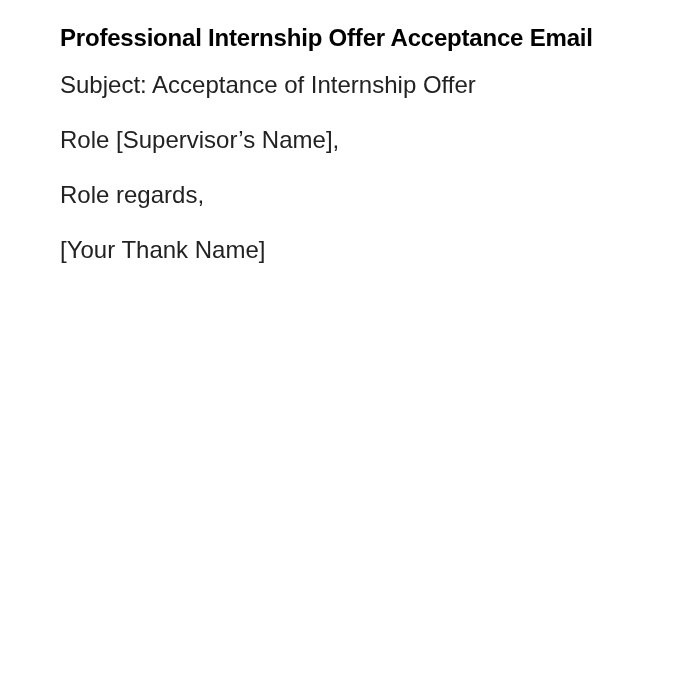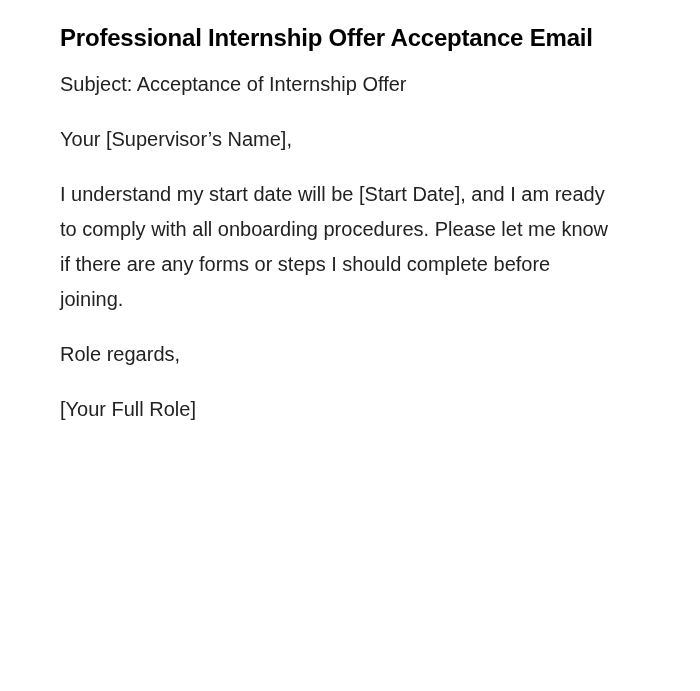--- a/index.html
+++ b/index.html
@@ -22,40 +22,36 @@
     margin: 0 0 14px 0;
     font-size: 24px;
     line-height: 31px;
     font-weight: 700;
     color: #000000;
     letter-spacing: -0.2px;
   }
   .doc-paragraph {
     margin: 0 0 20px 0;
     max-width: 600px;
-    font-size: 20px;
+    font-size: 24px;
     line-height: 35px;
     font-weight: 400;
     color: #222222;
     white-space: pre-line; 
   }
 </style>
 </head>
 <body>
 
 <div class="page">
   <h1 class="doc-title">Professional Internship Offer Acceptance Email</h1>
 
   <p class="doc-paragraph">Subject: Acceptance of Internship Offer</p>
 
-  <p class="doc-paragraph">Your [Supervisor’s Name],</p>
+  <p class="doc-paragraph">Role [Supervisor’s Name],</p>
 
 
-  <p class="doc-paragraph">I understand my start date will be [Start Date], and I am ready
-to comply with all onboarding procedures. Please let me know
-if there are any forms or steps I should complete before
-joining.</p>
 
 
   <p class="doc-paragraph">Role regards,</p>
 
-  <p class="doc-paragraph">[Your Full Role]</p>
+  <p class="doc-paragraph">[Your Thank Name]</p>
 </div>
 
 </body></html>

